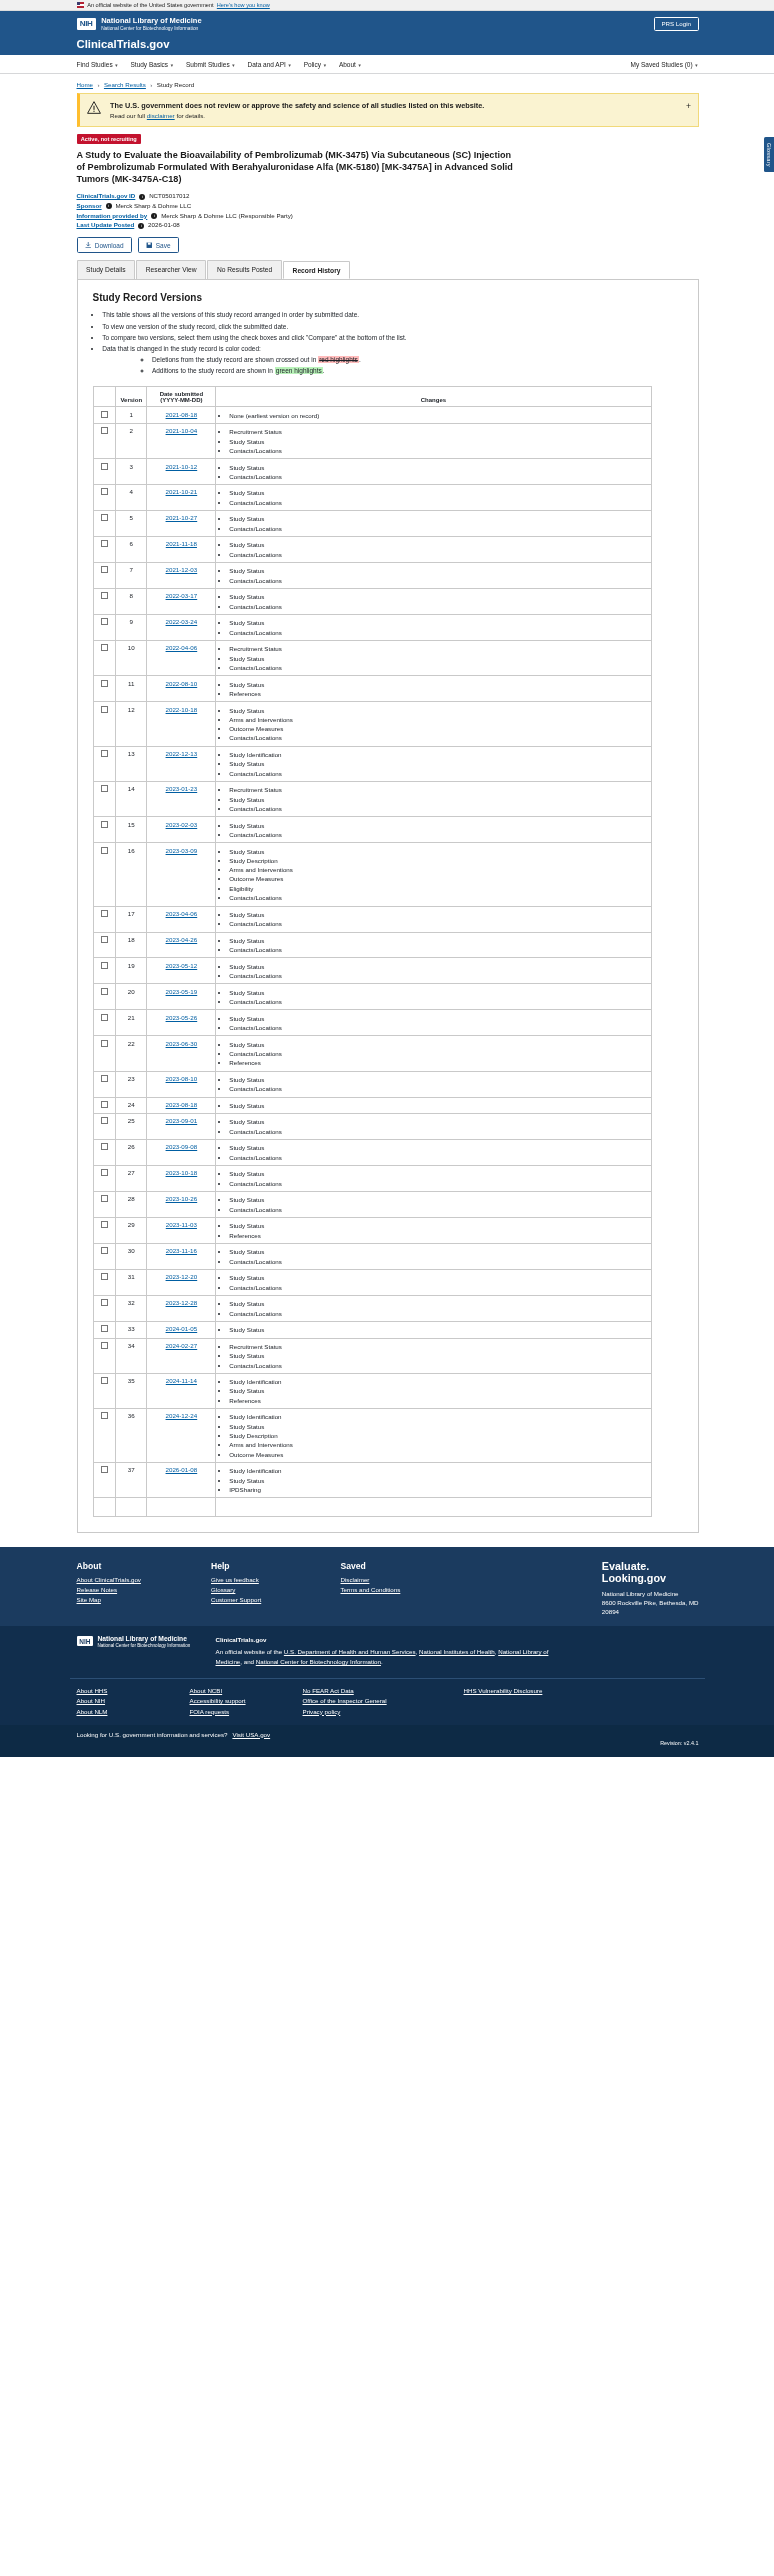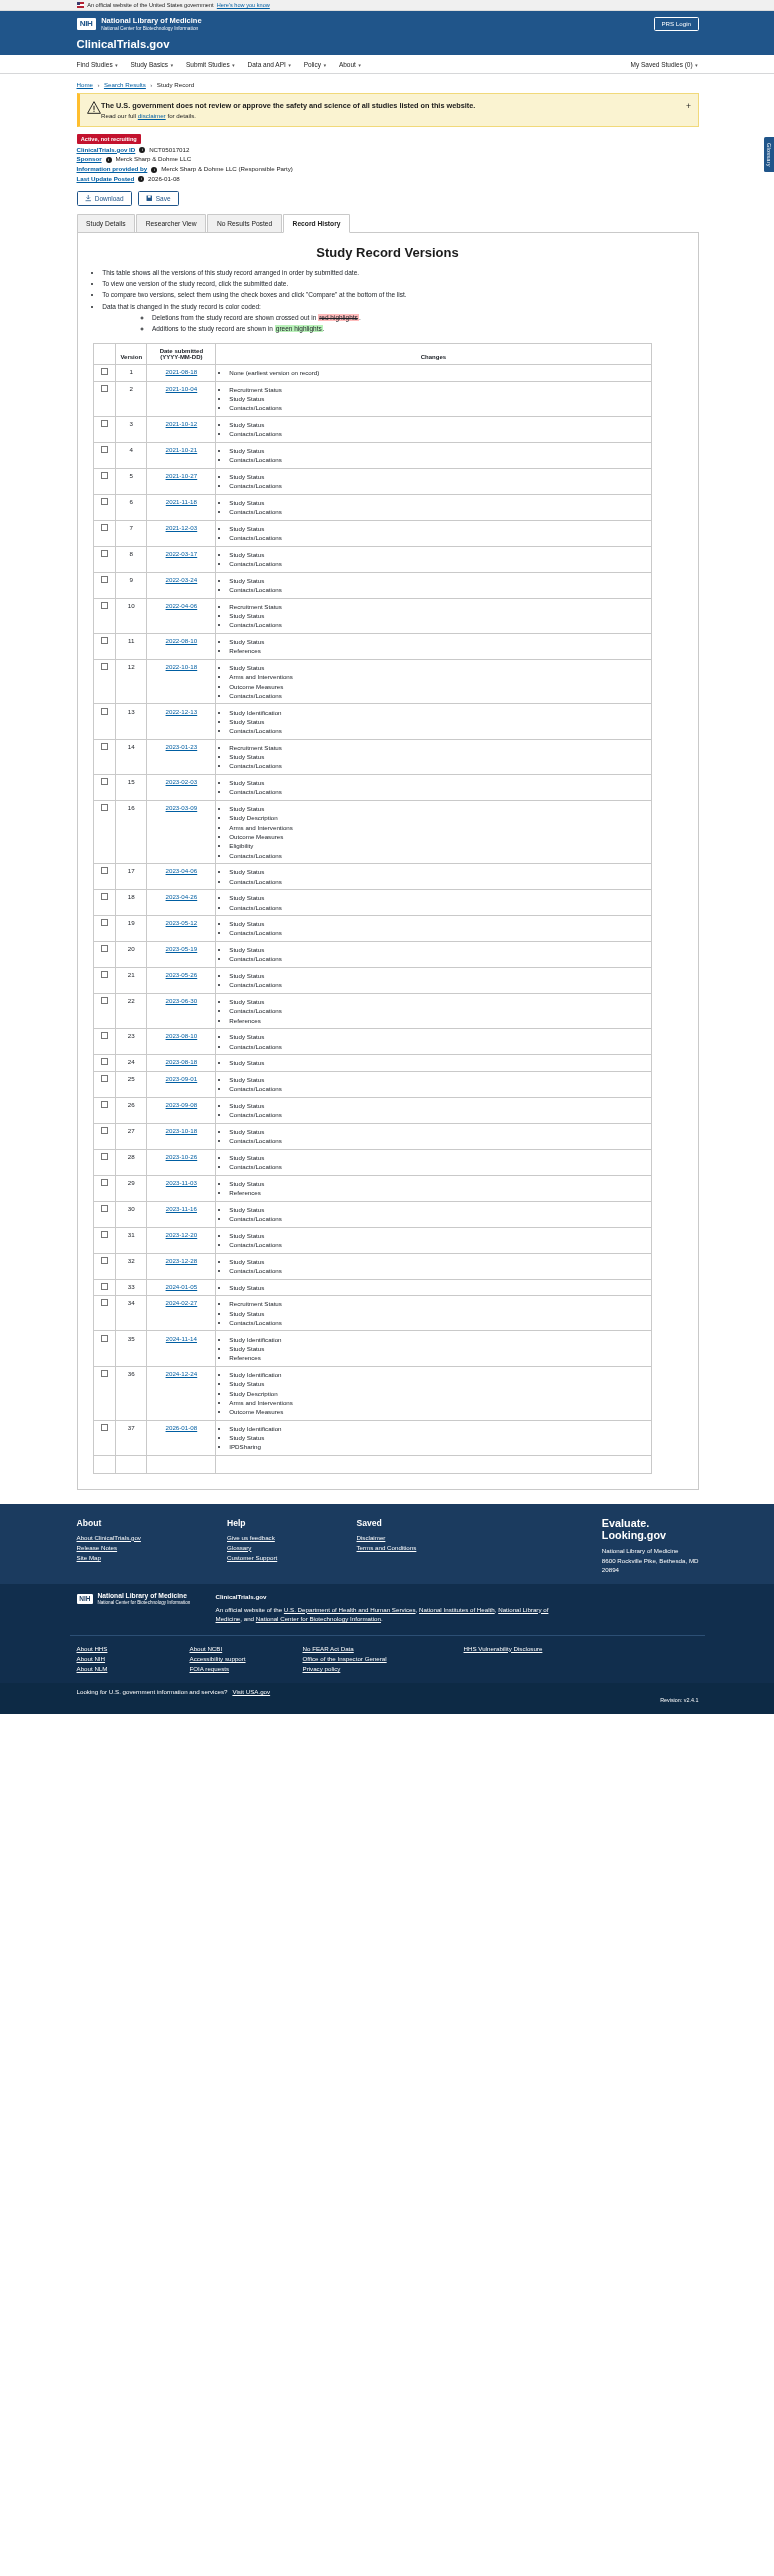--- a/index.html
+++ b/index.html
@@ -67,21 +67,21 @@
   
   .crumbwrap { max-width:635px; margin:0 auto; padding:6.5px 6.5px 2.2px; font-size:6.2px; }
   .crumb-link { color:#005ea2; text-decoration:underline; cursor:pointer; }
   .crumb-sep { color:#5b616b; margin:0 2.7px; }
   .crumb-cur { color:#1b1b1b; }
 
   
   .alertwrap { max-width:635px; margin:0 auto; padding:3.2px 6.5px 0; }
   .alert {
     background:#faf3d1; border:0.5px solid #f1d97a; border-left:3.2px solid #ffbe2e;
-    padding:6.5px 7.5px; display:flex; gap:0; align-items:flex-start; position:relative;
+    padding:6.5px 7.5px; display:flex; gap:9px; align-items:flex-start; position:relative;
   }
   .alert-ico { width:14px; height:13px; flex:0 0 14px; }
   .alert-strong { font-size:7.3px; font-weight:bold; color:#1b1b1b; }
   .alert-sub { font-size:6.2px; margin-top:2.7px; color:#1b1b1b; }
   .alert-plus { position:absolute; right:6.5px; top:6.5px; font-size:8.6px; color:#1b1b1b; cursor:pointer; }
 
   
   .studywrap { max-width:635px; margin:0 auto; padding:7.5px 6.5px 0; }
   .status-badge {
     display:inline-block; background:#c3122e; color:#fff; font-size:5.6px;
@@ -112,21 +112,21 @@
   .tabs { display:flex; gap:1.1px; border-bottom:0.5px solid #c9c9c9; }
   .tab {
     padding:4.8px 8.6px; font-size:6.7px; background:#f0f0f0; border:0.5px solid #c9c9c9;
     border-bottom:none; cursor:pointer; color:#1b1b1b; border-radius:1.1px 1.1px 0 0;
   }
   .tab.active { background:#fff; font-weight:bold; border-bottom:0.5px solid #fff; position:relative; top:0.5px; }
 
   
   .panelwrap { max-width:635px; margin:0 auto 14px; padding:0 6.5px; }
   .panel { border:0.5px solid #c9c9c9; border-top:none; background:#fff; padding:12px 15px 15px; }
-  .panel h2 { font-size:13px; margin:0 0 7.5px; color:#1b1b1b;text-align:center; }
+  .panel h2 { font-size:10px; margin:0 0 7.5px; color:#1b1b1b; }
   .bullets { margin:0 0 8.6px 9.7px; padding:0; font-size:6.5px; line-height:1.65; }
   .bullets li { margin:0.5px 0; }
   .bullets ul { margin:0 0 0 9.7px; }
   .hl-red { background:#fbb; text-decoration:line-through; padding:0 1.1px; }
   .hl-green { background:#b9f2b9; padding:0 1.1px; }
 
   
   table.versions { border-collapse:collapse; width:100%; max-width:559px; font-size:6.2px; }
   table.versions th {
     border:0.5px solid #c9c9c9; background:#fff; padding:3.8px 4.3px; text-align:center;
@@ -149,21 +149,21 @@
     writing-mode:vertical-rl; padding:5.4px 2.7px; font-size:5.6px; border-radius:1.6px 0 0 1.6px;
     cursor:pointer; letter-spacing:0.2px;
   }
 
   
   .footer { background:#1b3b5f; color:#fff; padding:14px 0 9.7px; }
   .footer-inner { max-width:635px; margin:0 auto; padding:0 6.5px; display:flex; gap:21.5px; }
   .fcol h3 { font-size:8.6px; margin:0 0 5.4px; font-weight:bold; }
   .fcol a { display:block; color:#ffffff; text-decoration:underline; font-size:6.2px; margin:3.2px 0; }
   .fcol.about { width:113px; }
-  .fcol.help { width:108px;margin-left:16px; }
+  .fcol.help { width:108px; }
   .fcol.legal { width:124px; }
   .fcol.addr { margin-left:auto; text-align:left; }
   .fbrand { font-size:10.8px; font-weight:bold; line-height:1.1; }
   .faddr { font-size:6.2px; margin-top:4.3px; line-height:1.5; }
 
   .footer2 { background:#112e4d; color:#fff; padding:8.6px 0 5.4px; }
   .footer2-inner { max-width:635px; margin:0 auto; padding:0 6.5px; display:flex; gap:15px; align-items:flex-start;}
   .nlm-mini { display:flex; align-items:center; gap:4.3px; width:124px; }
   .nlm-mini-box { background:#fff; color:#1b3b5f; font-weight:bold; padding:1.6px 2.7px; font-size:6.5px; border-radius:1.1px;}
   .nlm-mini-t { font-size:6.7px; font-weight:bold; line-height:1.15;}
@@ -268,20 +268,21 @@
         <span class="gov-link">disclaimer</span>
         <span>for details.</span>
       </div>
     </div>
     <span class="alert-plus">+</span>
   </div>
 </div>
 
 <div class="studywrap">
   <span class="status-badge">Active, not recruiting</span>
+  <div class="study-title">A Study to Evaluate the Bioavailability of Pembrolizumab (MK-3475) Via Subcutaneous (SC) Injection of Pembrolizumab Formulated With Berahyaluronidase Alfa (MK-5180) [MK-3475A] in Advanced Solid Tumors (MK-3475A-C18)</div>
 
   <div class="meta-row">
     <span class="meta-lbl">ClinicalTrials.gov ID</span>
     <span class="info-i">i</span>
     <span class="meta-val">NCT05017012</span>
   </div>
   <div class="meta-row">
     <span class="meta-lbl">Sponsor</span>
     <span class="info-i">i</span>
     <span class="meta-val">Merck Sharp &amp; Dohme LLC</span>

